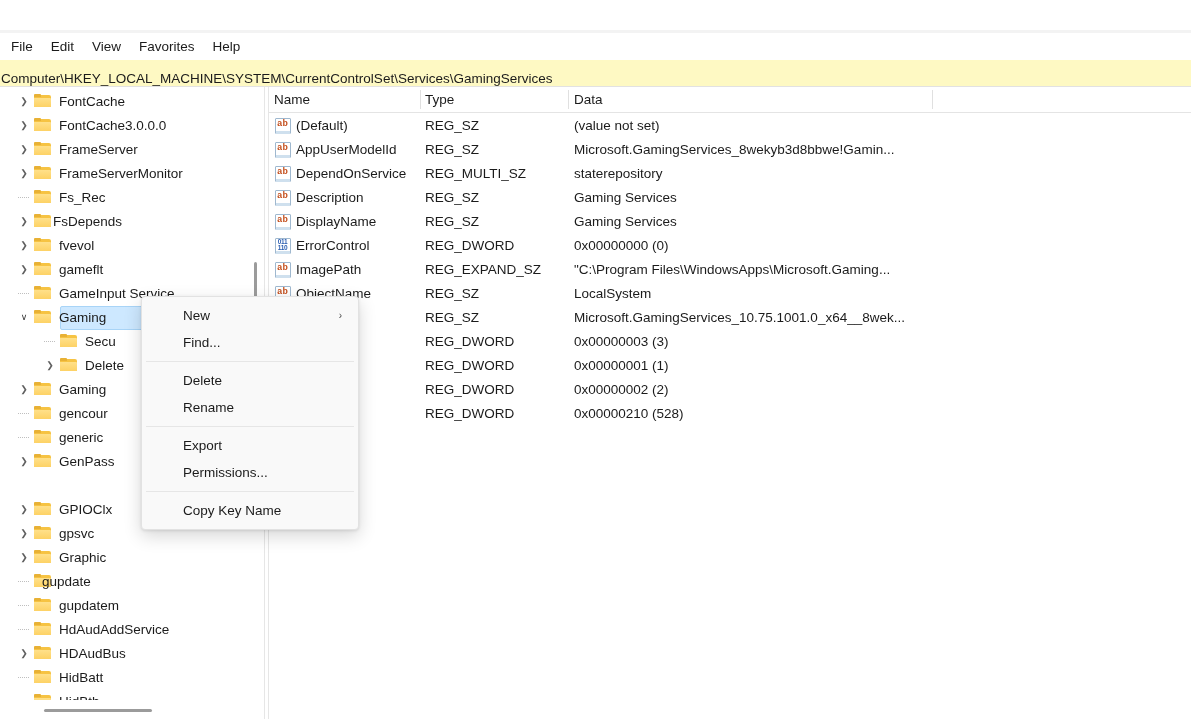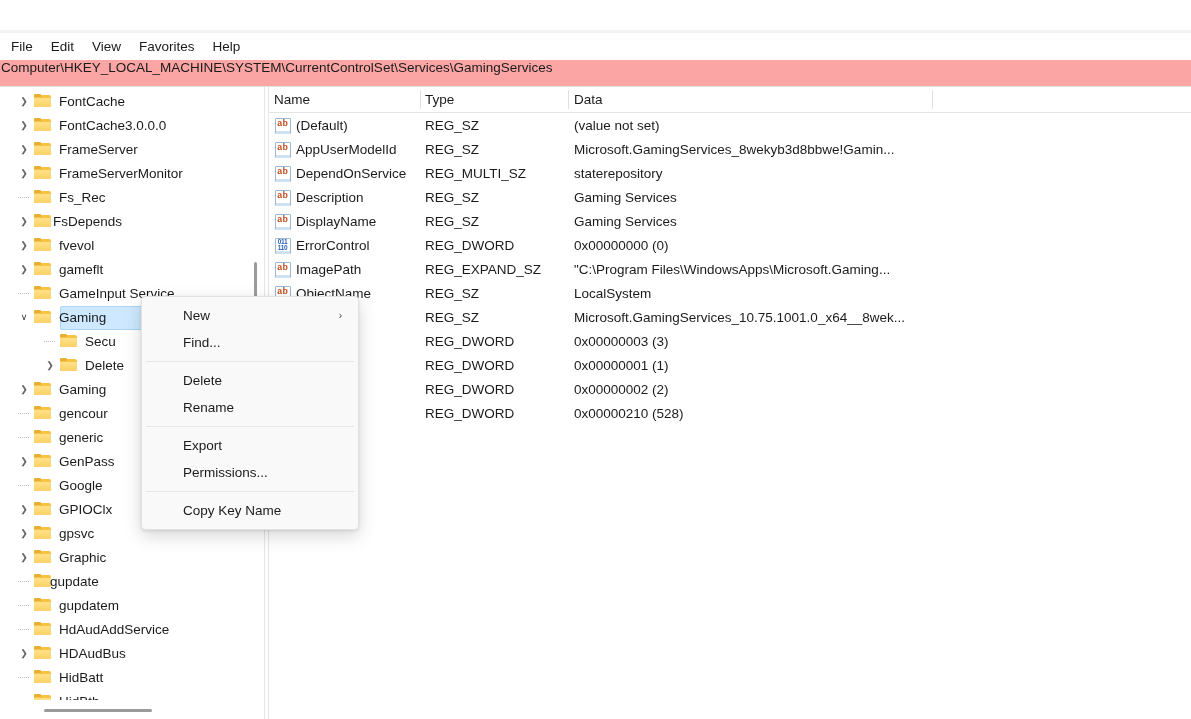--- a/index.html
+++ b/index.html
@@ -70,23 +70,23 @@
     color: #1b1b1b;
     padding: 3px 9px;
     cursor: default;
   }
   .menu-item:first-child { margin-left: 2px; }
 
   
   .addressbar {
     position: absolute; left: 0; top: 60px;
     width: 1191px; height: 26px;
-    background: #fca5a5;
+    background: #fef9c3;
     border-bottom: 1px solid #e2e2e2;
-    display: flex; align-items: flex-start;
+    display: flex; align-items: flex-end;
   }
   .address-text {
     font-size: 13.5px;
     color: #1b1b1b;
     padding-left: 1px;
     white-space: nowrap;
   }
 
   
   .tree-pane {
@@ -488,66 +488,56 @@
       </div>
       <div class="tree-row" style="top: 362px;">
         <div class="chev " style="position: absolute; left: 16px;">❯</div>
         <div class="folder" style="position: absolute; left: 34px; top: 5px;">
           <div class="back"></div>
           <div class="tab"></div>
           <div class="front"></div>
         </div>
         <div class="tree-label" style="position: absolute; left: 59px;">GenPass</div>
       </div>
-      <div class="tree-row" style="top: 386px;">
+      <div class="tree-row" style="top: 410px;">
+        <div class="chev " style="position: absolute; left: 16px;">❯</div>
+        <div class="folder" style="position: absolute; left: 34px; top: 5px;">
+          <div class="back"></div>
+          <div class="tab"></div>
+          <div class="front"></div>
+        </div>
+        <div class="tree-label" style="position: absolute; left: 59px;">GPIOClx</div>
+      </div>
+      <div class="tree-row" style="top: 434px;">
+        <div class="chev " style="position: absolute; left: 16px;">❯</div>
+        <div class="folder" style="position: absolute; left: 34px; top: 5px;">
+          <div class="back"></div>
+          <div class="tab"></div>
+          <div class="front"></div>
+        </div>
+        <div class="tree-label" style="position: absolute; left: 59px;">gpsvc</div>
+      </div>
+      <div class="tree-row" style="top: 458px;">
+        <div class="chev " style="position: absolute; left: 16px;">❯</div>
+        <div class="folder" style="position: absolute; left: 34px; top: 5px;">
+          <div class="back"></div>
+          <div class="tab"></div>
+          <div class="front"></div>
+        </div>
+        <div class="tree-label" style="position: absolute; left: 59px;">Graphic</div>
+      </div>
+      <div class="tree-row" style="top: 482px;">
         <div class="chev leaf" style="position: absolute; left: 16px;"></div>
         <div class="dashline" style="left: 18px; top: 12px;"></div>
         <div class="folder" style="position: absolute; left: 34px; top: 5px;">
           <div class="back"></div>
           <div class="tab"></div>
           <div class="front"></div>
         </div>
-        <div class="tree-label" style="position: absolute; left: 59px;">Google</div>
-      </div>
-      <div class="tree-row" style="top: 410px;">
-        <div class="chev " style="position: absolute; left: 16px;">❯</div>
-        <div class="folder" style="position: absolute; left: 34px; top: 5px;">
-          <div class="back"></div>
-          <div class="tab"></div>
-          <div class="front"></div>
-        </div>
-        <div class="tree-label" style="position: absolute; left: 59px;">GPIOClx</div>
-      </div>
-      <div class="tree-row" style="top: 434px;">
-        <div class="chev " style="position: absolute; left: 16px;">❯</div>
-        <div class="folder" style="position: absolute; left: 34px; top: 5px;">
-          <div class="back"></div>
-          <div class="tab"></div>
-          <div class="front"></div>
-        </div>
-        <div class="tree-label" style="position: absolute; left: 59px;">gpsvc</div>
-      </div>
-      <div class="tree-row" style="top: 458px;">
-        <div class="chev " style="position: absolute; left: 16px;">❯</div>
-        <div class="folder" style="position: absolute; left: 34px; top: 5px;">
-          <div class="back"></div>
-          <div class="tab"></div>
-          <div class="front"></div>
-        </div>
-        <div class="tree-label" style="position: absolute; left: 59px;">Graphic</div>
-      </div>
-      <div class="tree-row" style="top: 482px;">
-        <div class="chev leaf" style="position: absolute; left: 16px;"></div>
-        <div class="dashline" style="left: 18px; top: 12px;"></div>
-        <div class="folder" style="position: absolute; left: 34px; top: 5px;">
-          <div class="back"></div>
-          <div class="tab"></div>
-          <div class="front"></div>
-        </div>
-        <div class="tree-label" style="position: absolute; left: 50px;">gupdate</div>
+        <div class="tree-label" style="position: absolute; left: 42px;">gupdate</div>
       </div>
       <div class="tree-row" style="top: 506px;">
         <div class="chev leaf" style="position: absolute; left: 16px;"></div>
         <div class="dashline" style="left: 18px; top: 12px;"></div>
         <div class="folder" style="position: absolute; left: 34px; top: 5px;">
           <div class="back"></div>
           <div class="tab"></div>
           <div class="front"></div>
         </div>
         <div class="tree-label" style="position: absolute; left: 59px;">gupdatem</div>

